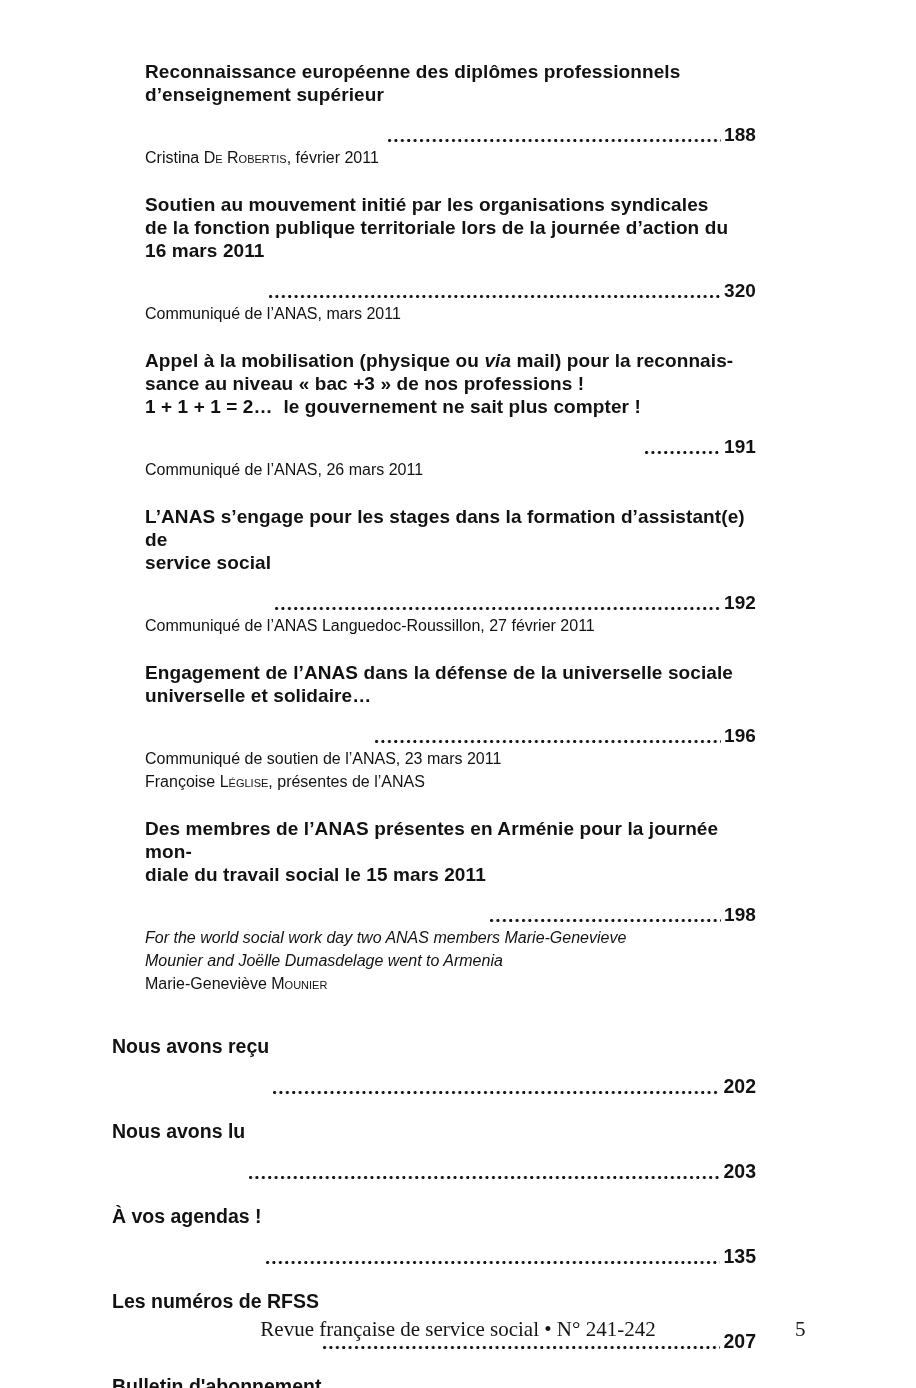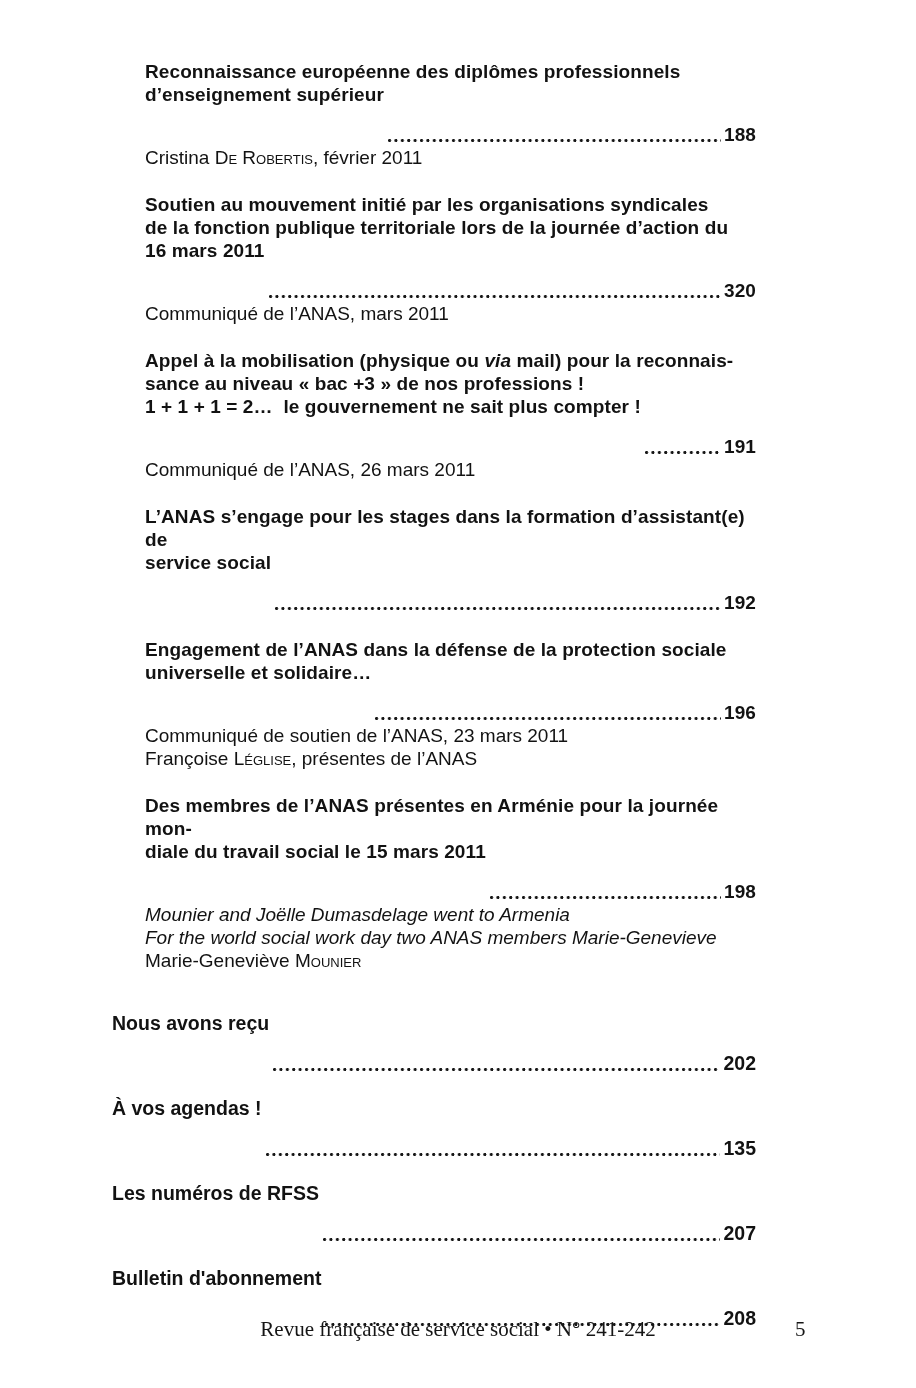--- a/index.html
+++ b/index.html
@@ -35,21 +35,21 @@
     min-width: 12px;
     margin: 0 3px 3px 4px;
     background-image: radial-gradient(circle at 1.6px 2.5px, #151515 1.35px, transparent 1.75px);
     background-size: 6.4px 5px;
     background-repeat: repeat-x;
     background-position: left bottom;
   }
   .pnum { font-weight: 700; flex: 0 0 auto; margin-top: 40px; }
   .meta-line {
     font-weight: 400;
-    font-size: 19px;
+    font-size: 16px;
     line-height: 23px;
   }
   .it { font-style: italic; }
   .sc { font-variant: small-caps; }
   .sections { margin-top: 40px; }
   .section-item {
     display: flex;
     font-weight: 700;
     font-size: 19.5px;
     line-height: 23px;
@@ -108,48 +108,54 @@
         </div>
         <div class="meta-line"><span>Communiqué de l’ANAS, 26 mars 2011</span></div>
       </div>
       <div class="entry">
         <div class="title-line"><span class="line-text"><span>L’ANAS s’engage pour les stages dans la formation d’assistant(e) de</span></span></div>
         <div class="title-line with-leader">
           <span class="line-text"><span>service social</span></span>
           <span class="dots"></span>
           <span class="pnum">192</span>
         </div>
+        <div class="meta-line"><span>Communiqué de l’ANAS Languedoc-Roussillon, 27 février 2011</span></div>
       </div>
       <div class="entry">
-        <div class="title-line"><span class="line-text"><span>Engagement de l’ANAS dans la défense de la protection sociale</span></span></div>
+        <div class="title-line"><span class="line-text"><span>Engagement de l’ANAS dans la défense de la universelle sociale</span></span></div>
         <div class="title-line with-leader">
           <span class="line-text"><span>universelle et solidaire…</span></span>
           <span class="dots"></span>
           <span class="pnum">196</span>
         </div>
         <div class="meta-line"><span>Communiqué de soutien de l’ANAS, 23 mars 2011</span></div>
         <div class="meta-line"><span>Françoise </span><span class="sc">Léglise</span><span>, présentes de l’ANAS</span></div>
       </div>
       <div class="entry">
         <div class="title-line"><span class="line-text"><span>Des membres de l’ANAS présentes en Arménie pour la journée mon-</span></span></div>
         <div class="title-line with-leader">
           <span class="line-text"><span>diale du travail social le 15 mars 2011</span></span>
           <span class="dots"></span>
           <span class="pnum">198</span>
         </div>
+        <div class="meta-line"><span class="it ">For the world social work day two ANAS members Marie-Genevieve</span></div>
         <div class="meta-line"><span class="it ">Mounier and Joëlle Dumasdelage went to Armenia</span></div>
-        <div class="meta-line"><span class="it ">For the world social work day two ANAS members Marie-Genevieve</span></div>
         <div class="meta-line"><span>Marie-Geneviève </span><span class="sc">Mounier</span></div>
       </div>
     </div>
   <div id="sections" class="sections">
       <div class="section-item">
         <span class="line-text">Nous avons reçu</span>
         <span class="dots"></span>
         <span class="pnum">202</span>
+      </div>
+      <div class="section-item">
+        <span class="line-text">Nous avons lu</span>
+        <span class="dots"></span>
+        <span class="pnum">203</span>
       </div>
       <div class="section-item">
         <span class="line-text">À vos agendas !</span>
         <span class="dots"></span>
         <span class="pnum">135</span>
       </div>
       <div class="section-item">
         <span class="line-text">Les numéros de RFSS</span>
         <span class="dots"></span>
         <span class="pnum">207</span>

